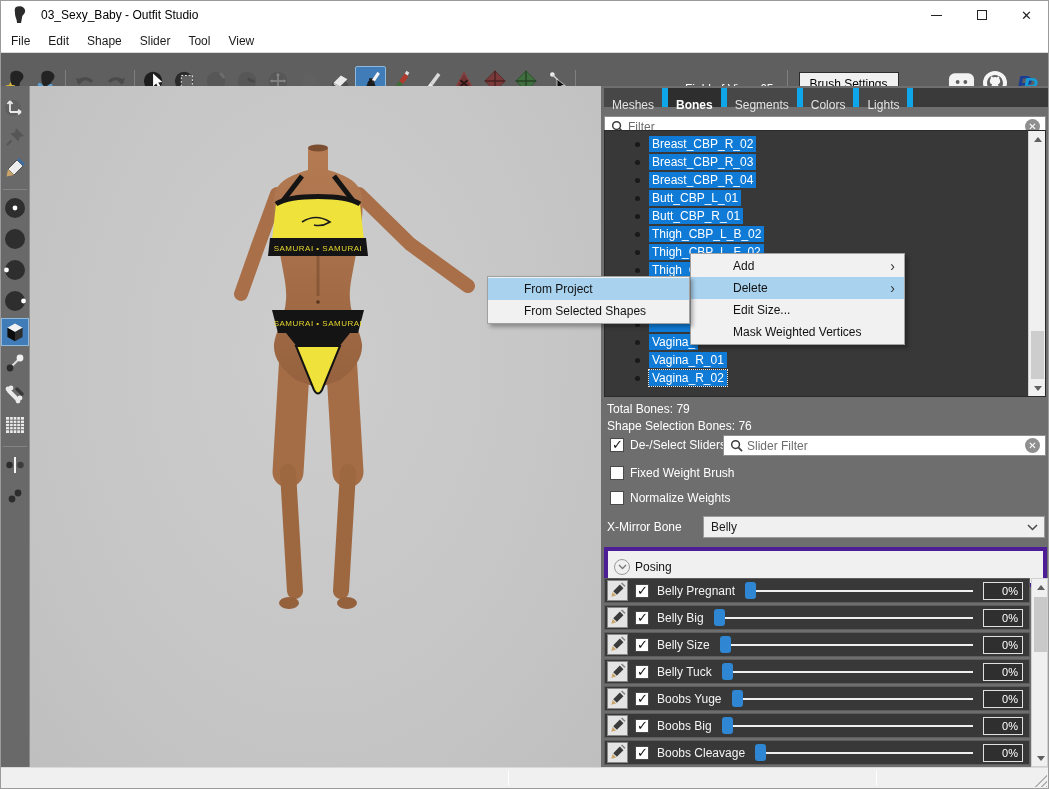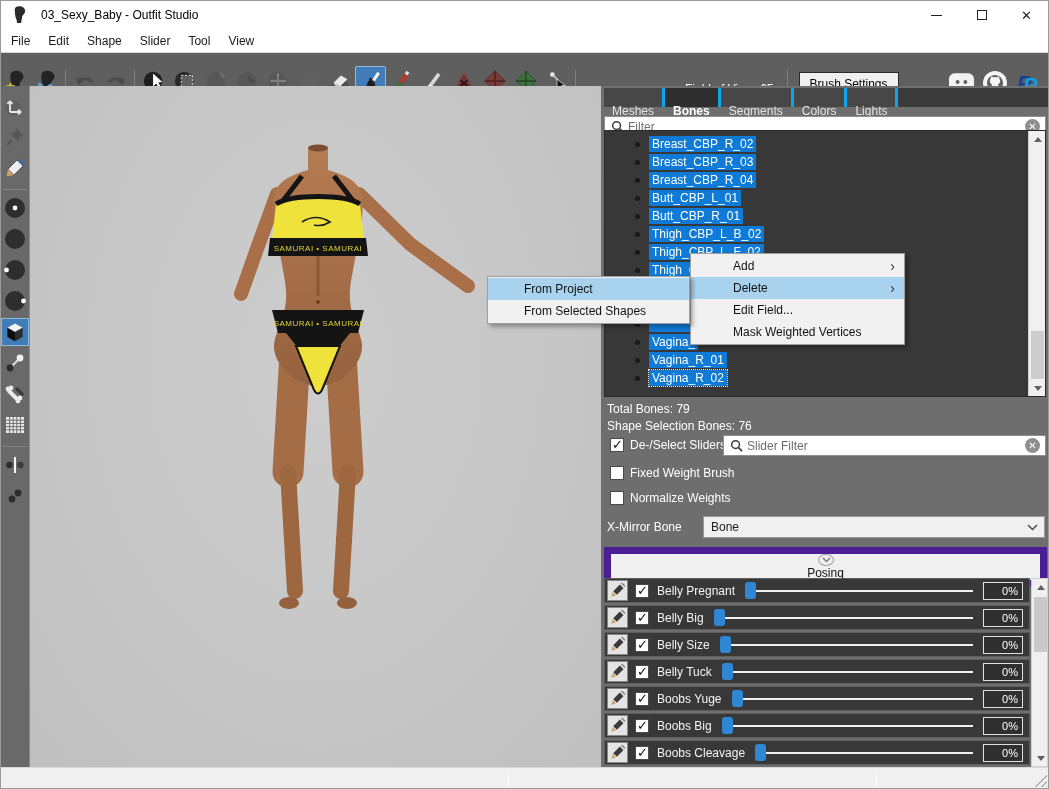--- a/index.html
+++ b/index.html
@@ -39,21 +39,21 @@
   .lbtn { width:28px; height:28px; display:flex; align-items:center; justify-content:center; margin-bottom:3px; flex:0 0 auto; }
   .lbtn.active { background:#3f7cb8; border:1px solid #8fb9dc; }
   .lsep { width:24px; height:1px; background:#4d4d4d; border-bottom:1px solid #838383; margin:4px 0; flex:0 0 auto; }
 
   
   #canvas { position:absolute; left:30px; top:86px; width:571px; height:681px; background:radial-gradient(ellipse at 50% 40%, #cdcdcd 0%, #c6c6c6 60%, #bfbfbf 100%); }
 
   
   #rightpanel { position:absolute; left:601px; top:86px; width:448px; height:681px; background:#6e6e6e; }
   #tabs { position:absolute; left:3px; top:2px; right:0; height:19px; background:#3a3a3a; display:flex; }
-  .tab { padding:16px 8px 3px 8px; color:#e3e3e3; background:#474747; border-right:3px solid #0ea5e9; }
+  .tab { padding:10px 8px 3px 8px; color:#e3e3e3; background:#474747; border-right:6px solid #0ea5e9; }
   .tab.active { background:#2e2e2e; color:#ffffff; font-weight:bold; }
 
   .searchwrap { position:absolute; height:21px; background:#ffffff; border:1px solid #8f8f8f; display:flex; align-items:center; }
   .searchwrap svg { flex:0 0 auto; margin:0 4px 0 6px; }
   .searchwrap input { flex:1; border:none; outline:none; font-family:inherit; font-size:12px; color:#222; background:transparent; }
   .searchwrap input::placeholder { color:#6d6d6d; }
   .clearbtn { width:15px; height:15px; border-radius:50%; background:#8f8f8f; color:#fff; font-size:10px; line-height:15px; text-align:center; margin:0 5px; flex:0 0 auto; }
   #bonefilter { left:3px; right:3px; top:22px;margin-top:8px; }
 
   #bonelist { position:absolute; left:3px; right:3px; top:44px; height:267px; background:#383838; border:1px solid #2a2a2a; padding-top:4px; overflow:hidden; }
@@ -78,21 +78,21 @@
   #optrow1 { left:9px; top:352px; }
   #sliderfilter { left:122px; right:3px; top:349px; }
   #optrow2 { left:9px; top:380px; }
   #optrow3 { left:9px; top:405px; }
 
   #xmirrorrow { position:absolute; left:6px; top:430px; right:4px; height:22px; display:flex; align-items:center; }
   #xmirrorlabel { color:#ffffff; }
   #xmirrordd { position:absolute; left:96px; right:0; height:22px; background:#f0f0f0; border:1px solid #9a9a9a; display:flex; align-items:center; padding-left:7px; color:#1a1a1a; }
   #xmirrordd .ddchev { position:absolute; right:6px; }
 
-  #posingbar { position:absolute; left:3px; right:2px; top:461px; height:40px; background:#f0f0f0; border:7px solid #4c1d95; display:flex; align-items:center;flex-direction:column; }
+  #posingbar { position:absolute; left:3px; right:2px; top:461px; height:40px; background:#f0f0f0; border:4px solid #4c1d95; display:flex; align-items:center; }
   #posingbar .circlechev { width:16px; height:16px; border:1px solid #9a9a9a; border-radius:50%; margin:0 5px 0 6px; display:flex; align-items:center; justify-content:center; }
   #posinglabel { color:#111; }
 
   #sliders { position:absolute; left:3px; top:492px; width:426px; }
   .srow { height:25px; background:#383838; border:1px solid #5d5d5d; margin-bottom:2px; display:flex; align-items:center; padding:0 6px 0 2px; }
   .pencil-btn { width:21px; height:21px; background:#e4e4e4; border:1px solid #888; padding:1px; margin-right:7px; flex:0 0 auto; }
   .pencil-btn svg { display:block; width:100%; height:100%; }
   .srow .cb { margin-right:8px; }
   .slabel { color:#f4f4f4; margin-right:10px; white-space:nowrap; }
   .track { flex:1; height:2px; background:#f0f0f0; position:relative; margin-right:10px; }
@@ -537,21 +537,21 @@
       <span class="cblabel">Fixed Weight Brush</span>
     </div>
     <div class="cbrow" id="optrow3">
       <span class="cb"></span>
       <span class="cblabel">Normalize Weights</span>
     </div>
 
     <div id="xmirrorrow">
       <span id="xmirrorlabel">X-Mirror Bone</span>
       <div id="xmirrordd">
-        <span>Bone</span>
+        <span>Belly</span>
         <svg class="ddchev" width="11" height="7" viewBox="0 0 11 7">
           <path d="M1 1l4.5 4.5L10 1" stroke="#4a4a4a" stroke-width="1.5" fill="none"></path>
         </svg>
       </div>
     </div>
 
     <div id="posingbar">
       <span class="circlechev">
         <svg width="9" height="6" viewBox="0 0 9 6">
             <path d="M1 1l3.5 3.5L8 1" stroke="#7a7a7a" stroke-width="1.4" fill="none"></path>
@@ -687,21 +687,21 @@
   <div class="popupmenu" id="ctxmenu" style="left:690px; top:253px; width:215px;">
       <div class="cm-item">
         <span>Add</span>
         <span class="cm-arrow">›</span>
       </div>
       <div class="cm-item hover">
         <span>Delete</span>
         <span class="cm-arrow">›</span>
       </div>
       <div class="cm-item">
-        <span>Edit Field...</span>
+        <span>Edit Size...</span>
       </div>
       <div class="cm-item">
         <span>Mask Weighted Vertices</span>
       </div>
     </div>
   <div class="popupmenu" id="submenu" style="left:487px; top:276px; width:203px;">
       <div class="cm-item hover">
         <span>From Project</span>
       </div>
       <div class="cm-item">

